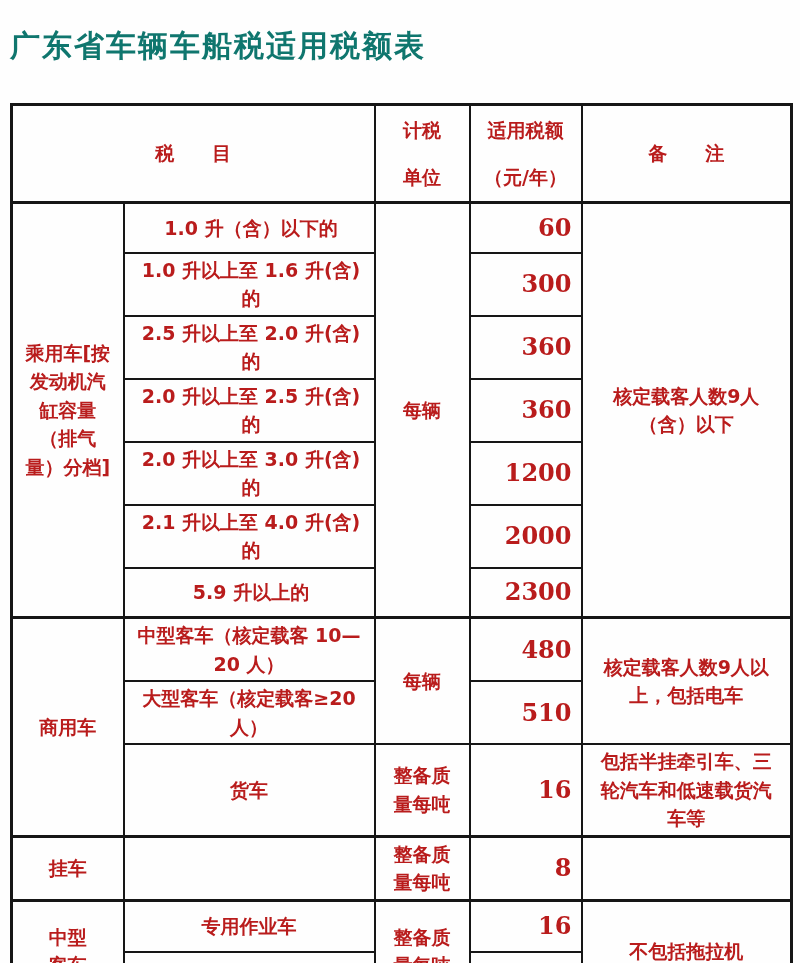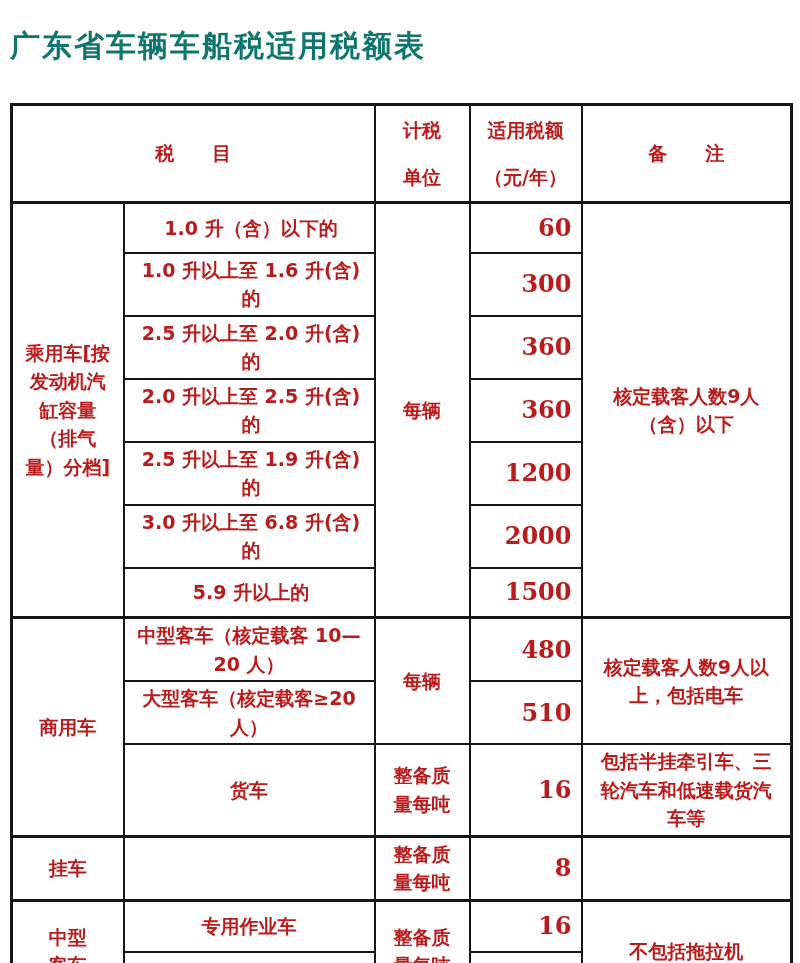--- a/index.html
+++ b/index.html
@@ -110,30 +110,30 @@
       </tr>
       <tr style="height:50px;">
         <td class="l">2.5 升以上至 2.0 升(含)的</td>
         <td class="num">360</td>
       </tr>
       <tr style="height:50px;">
         <td class="l">2.0 升以上至 2.5 升(含)的</td>
         <td class="num">360</td>
       </tr>
       <tr style="height:50px;">
-        <td class="l">2.5 升以上至 1.9 升(含)的</td>
+        <td class="l">2.0 升以上至 3.0 升(含)的</td>
         <td class="num">1200</td>
       </tr>
       <tr style="height:50px;">
-        <td class="l">3.0 升以上至 6.8 升(含)的</td>
+        <td class="l">2.1 升以上至 4.0 升(含)的</td>
         <td class="num">2000</td>
       </tr>
       <tr style="height:50px;">
         <td class="l">5.9 升以上的</td>
-        <td class="num">1500</td>
+        <td class="num">2300</td>
       </tr>
 
       <tr class="sec" style="height:50px;">
         <td rowspan="3">商用车</td>
         <td>中型客车（核定载客 10—20 人）</td>
         <td rowspan="2">每辆</td>
         <td class="num">480</td>
         <td rowspan="2">核定载客人数9人以上，包括电车</td>
       </tr>
       <tr style="height:50px;">

